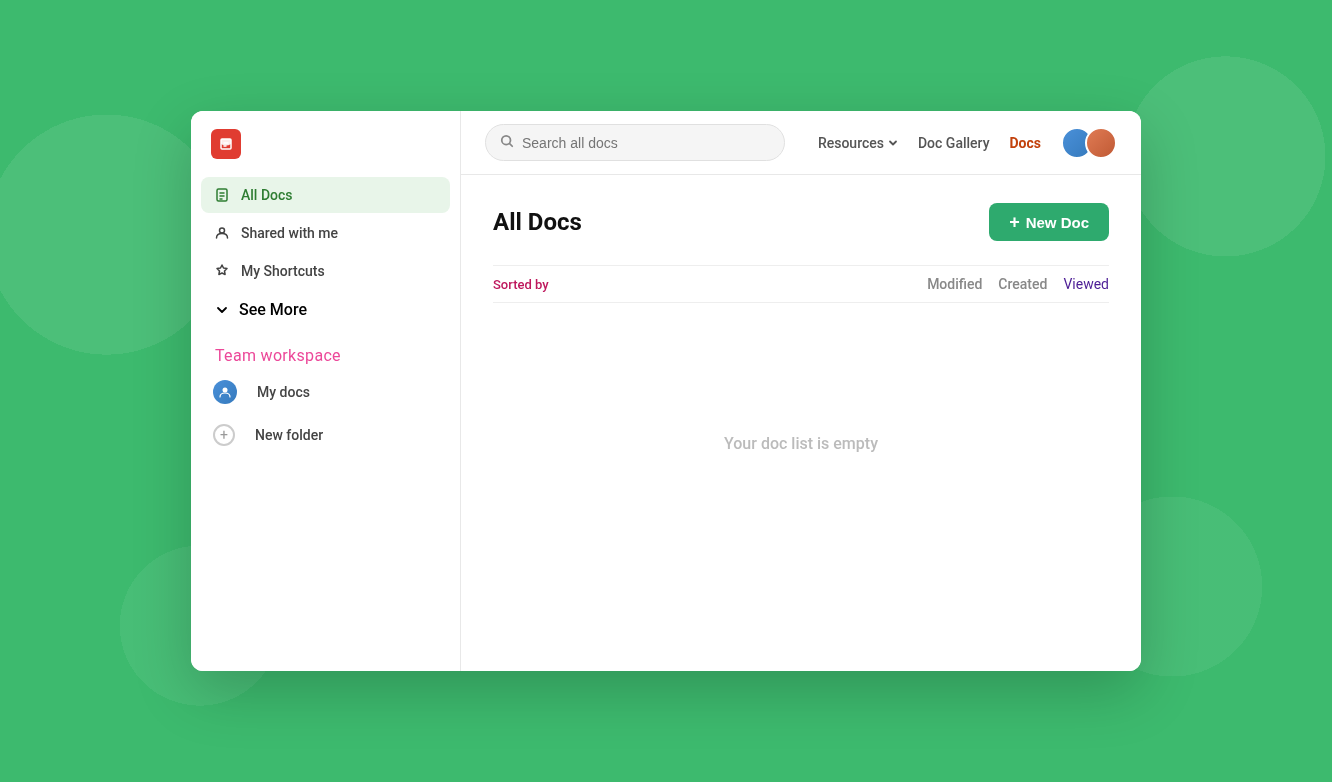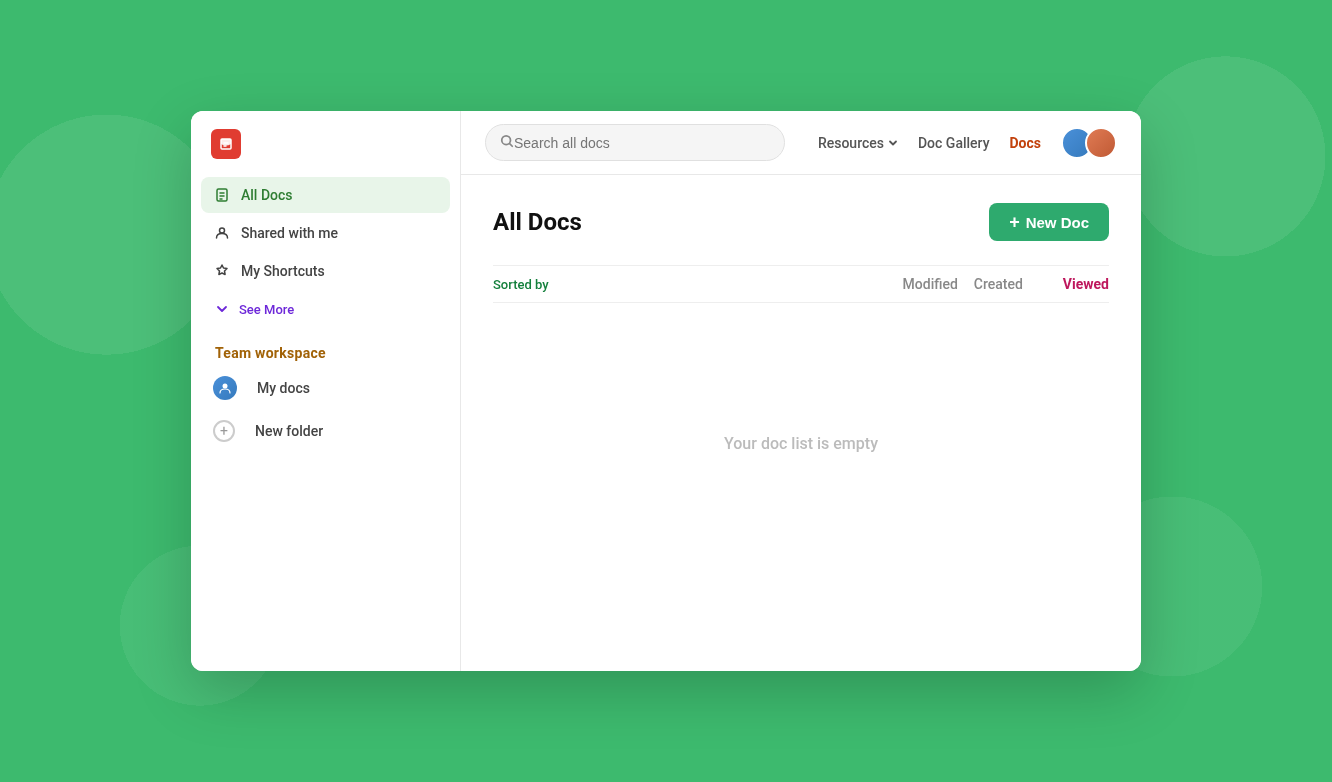--- a/index.html
+++ b/index.html
@@ -101,23 +101,23 @@
       flex-shrink: 0;
     }
 
     .nav-icon svg {
       width: 16px;
       height: 16px;
     }
 
     .section-label {
       padding: 16px 14px 6px;
-      font-size: 14px;
-      font-weight: 700;
-      color: #a16207;
+      font-size: 16px;
+      font-weight: 400;
+      color: #ec4899;
       letter-spacing: 0.02em;
     }
 
     
     .main-content {
       flex: 1;
       display: flex;
       flex-direction: column;
       background: #fff;
     }
@@ -130,20 +130,21 @@
       border-bottom: 1px solid #e8e8e8;
       gap: 16px;
       height: 64px;
     }
 
     .search-bar {
       flex: 1;
       max-width: 300px;
       display: flex;
       align-items: center;
+      gap: 8px;
       background: #f5f5f5;
       border: 1px solid #e0e0e0;
       border-radius: 20px;
       padding: 8px 14px;
       cursor: text;
     }
 
     .search-bar input {
       border: none;
       background: transparent;
@@ -242,41 +243,40 @@
       align-items: center;
       justify-content: space-between;
       padding: 10px 0;
       border-top: 1px solid #eeeeee;
       border-bottom: 1px solid #eeeeee;
       margin-bottom: 0;
     }
 
     .sort-label {
       font-size: 13px;
-      color: #15803d;
+      color: #be185d;
       font-weight: 500;
     }
 
     .sort-options {
       display: flex;
       gap: 16px;
       align-items: center;
     }
 
     .sort-option {
       font-size: 14px;
       color: #888;
       cursor: pointer;
       font-weight: 500;
     }
 
     .sort-option.active {
-      color: #be185d;
-      font-weight: 700;
-      margin-left: 24px;
+      color: #4c1d95;
+      font-weight: 400;
     }
 
     
     .empty-state {
       display: flex;
       align-items: center;
       justify-content: center;
       height: 280px;
     }
 
@@ -287,22 +287,22 @@
     }
 
     
     .see-more-row {
       display: flex;
       align-items: center;
       gap: 8px;
       padding: 9px 12px;
       border-radius: 8px;
       cursor: pointer;
-      color: #6d28d9;
-      font-size: 13px;
+      color: #000000;
+      font-size: 16px;
       font-weight: 500;
       margin-bottom: 2px;
     }
 
     .chevron-icon {
       width: 16px;
       height: 16px;
     }
 
     .workspace-item {

